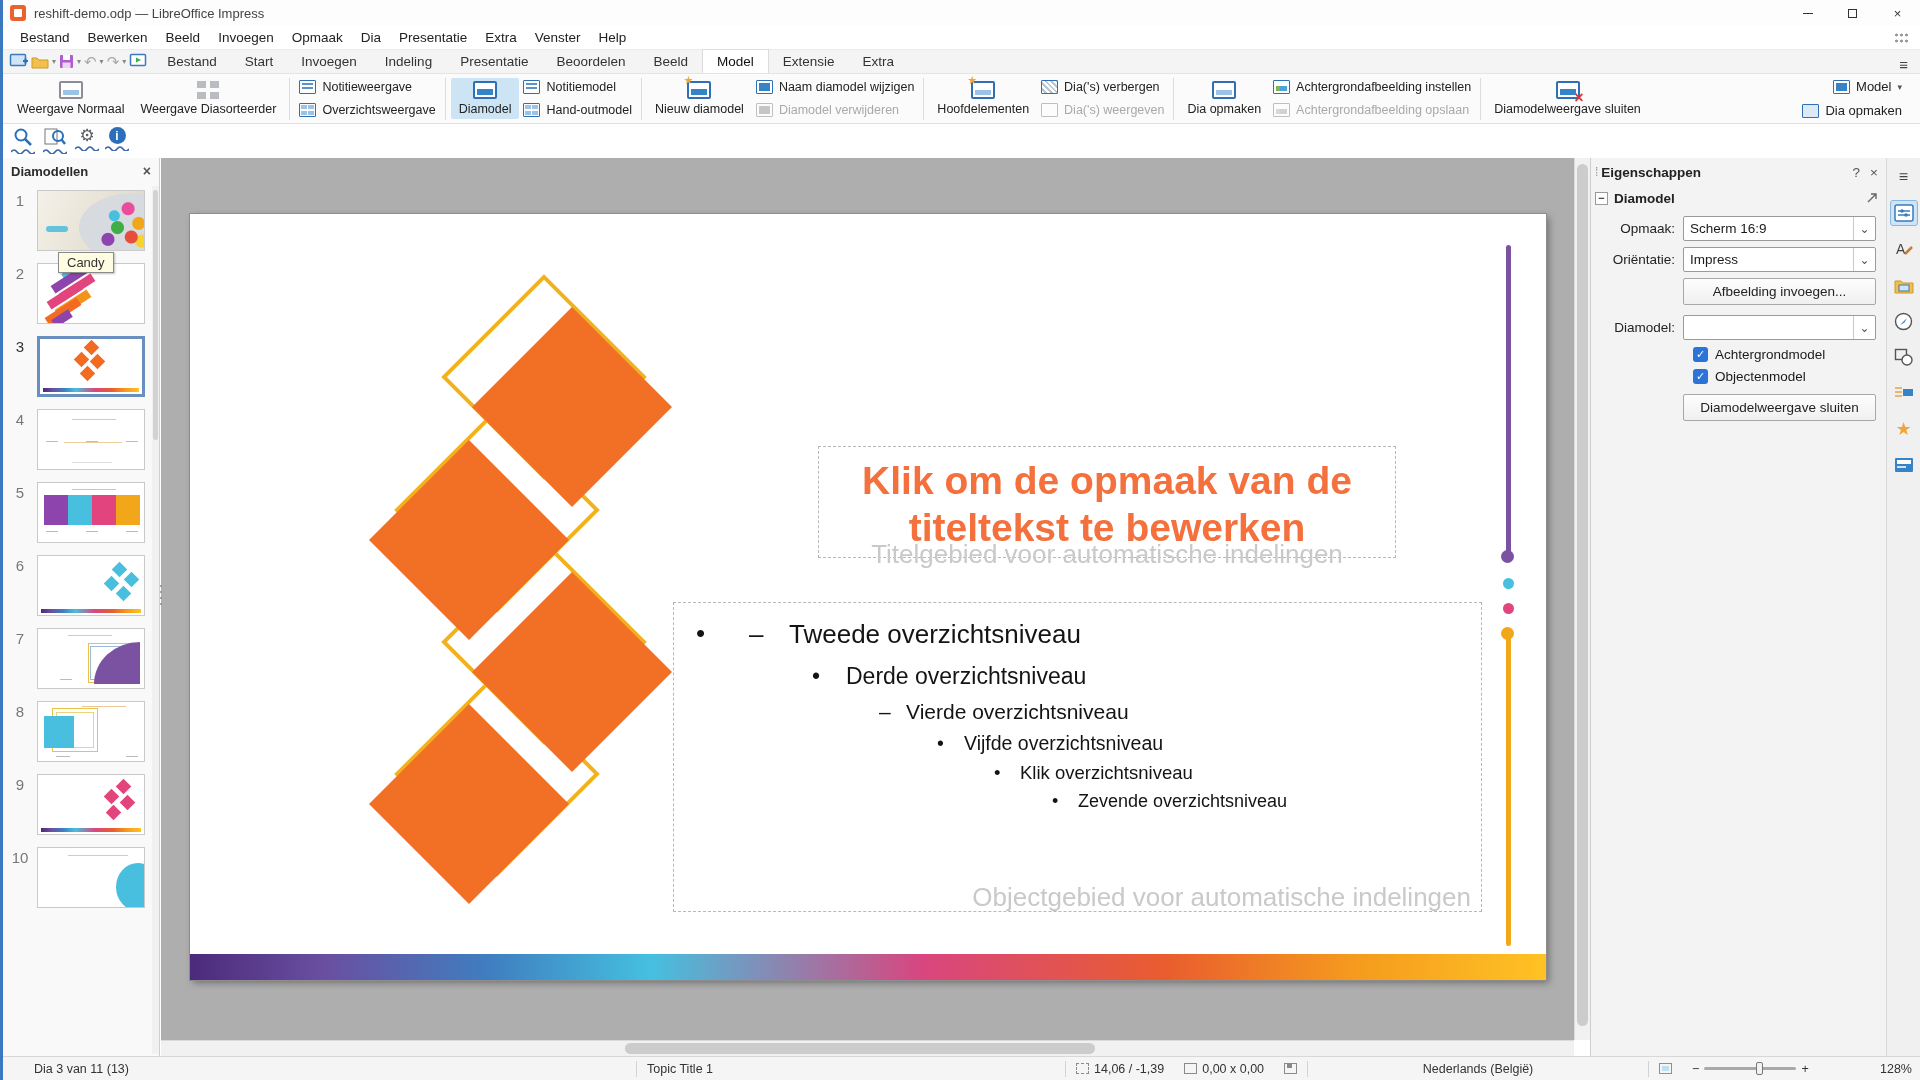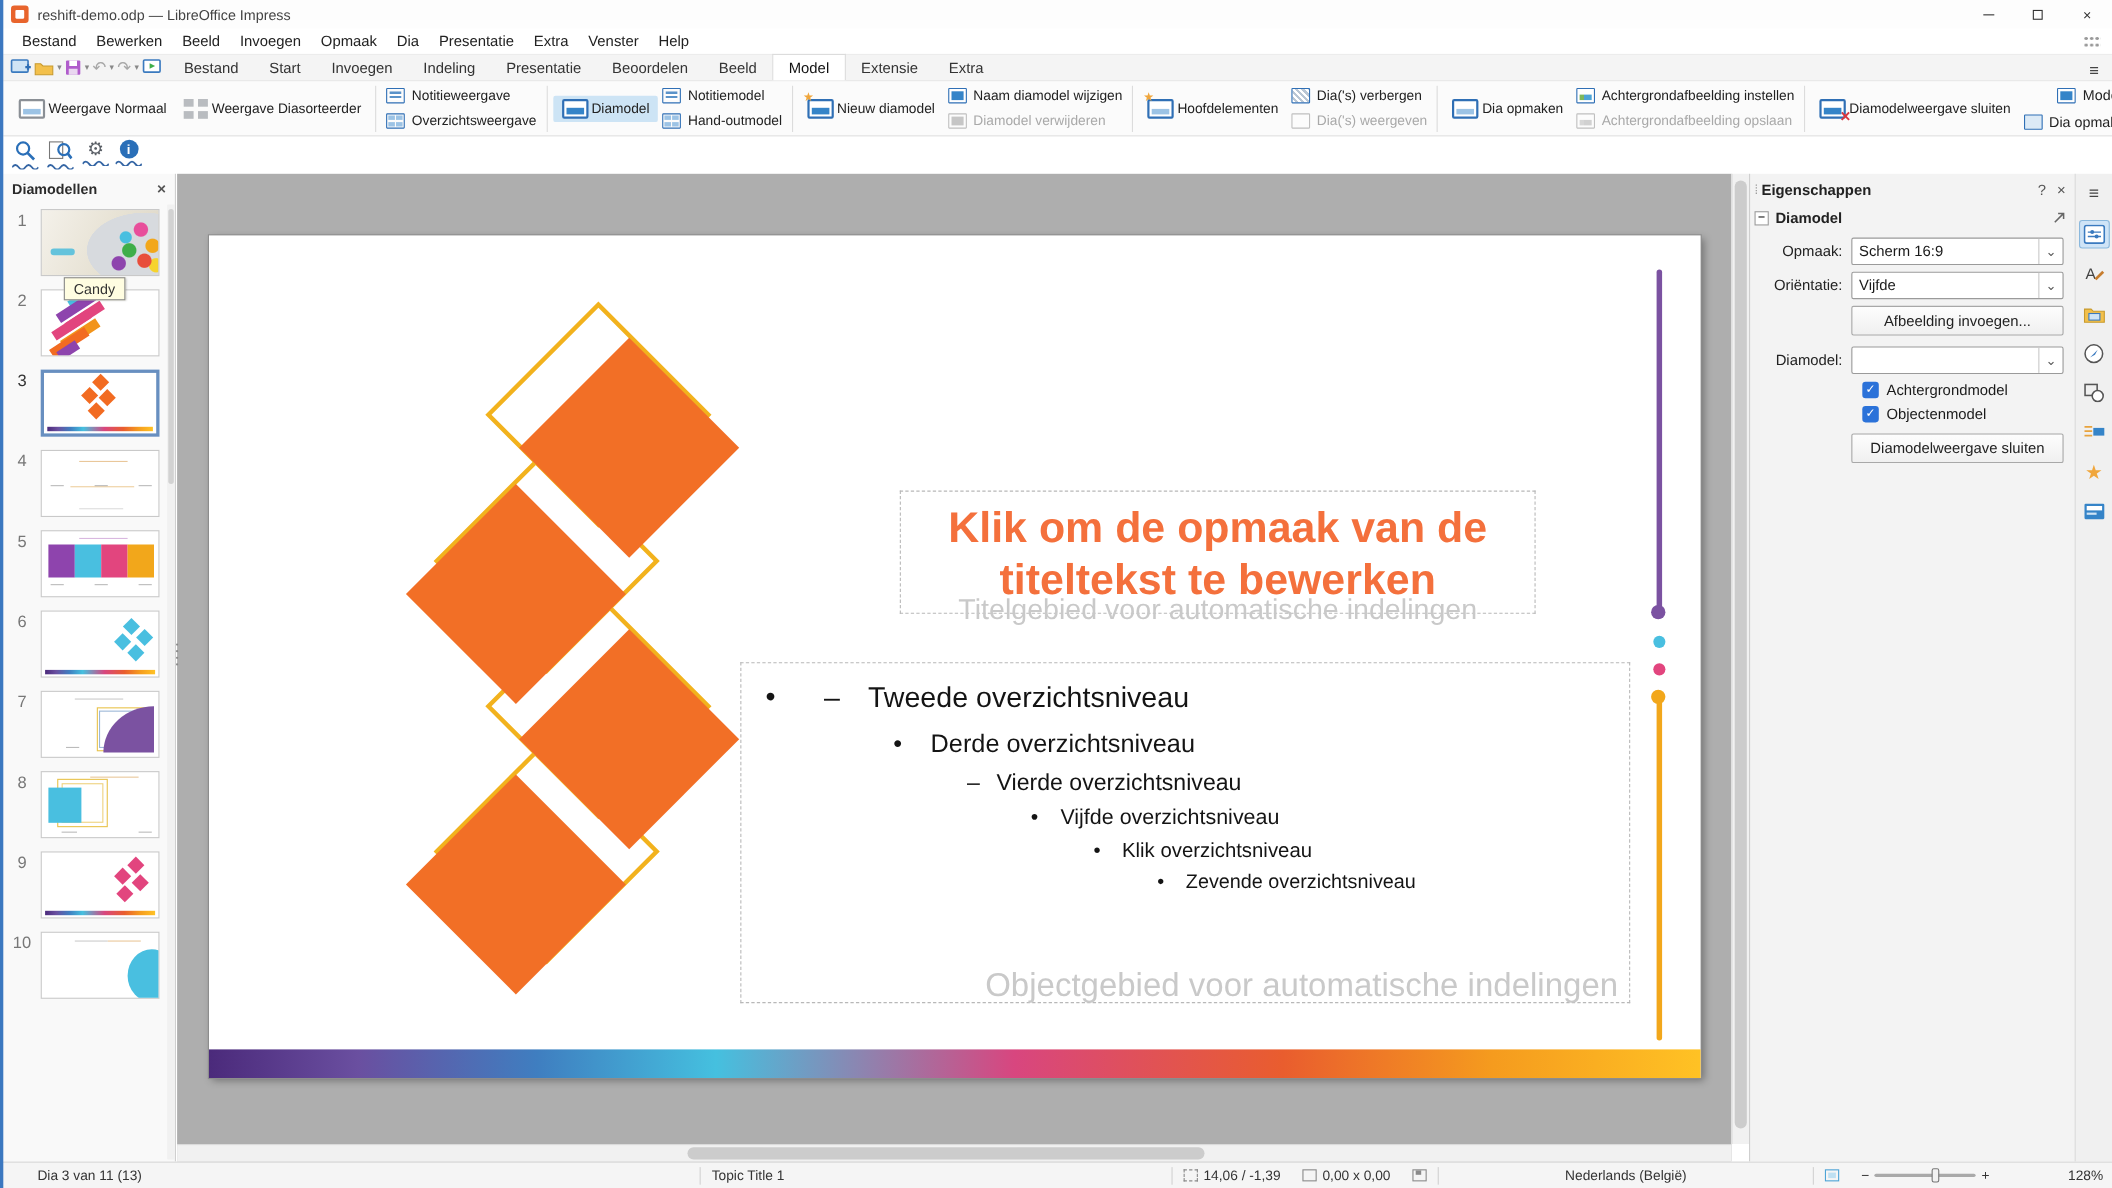--- a/index.html
+++ b/index.html
@@ -30,21 +30,21 @@
   .qa .caret { font-size:8px; color:#888; margin:0 1px; }
   .qa svg { display:block; }
   .qa .uglyph { font-size:15px; color:#a7a7a7; line-height:1; }
   .tab { padding:4px 14px 4px; font-size:13.5px; color:#333; }
   .tab.active { background:#fff; border:1px solid #dcdcdc; border-bottom:none; color:#111; }
   #tabrow .tr-menu { margin-left:auto; margin-right:12px; font-size:15px; color:#444; }
 
   
   #toolbar { position:absolute; left:3px; top:74px; width:1917px; height:50px; background:#fbfbfb; border-bottom:1px solid #e0e0e0; display:flex; align-items:center; padding:0 6px; }
   .tdiv { width:1px; height:42px; background:#dcdcdc; margin:0 5px; flex:none; }
-  .tbig { display:flex; flex-direction:row; align-items:center; justify-content:center; gap:3px; padding:3px 8px; border-radius:2px; flex:none; }
+  .tbig { display:flex; flex-direction:column; align-items:center; justify-content:center; gap:3px; padding:3px 8px; border-radius:2px; flex:none; }
   .tbig .lbl { font-size:12.5px; color:#222; white-space:nowrap; }
   .tbig.sel { background:#cde4f5; }
   .tstack { display:flex; flex-direction:column; justify-content:center; gap:7px; flex:none; }
   .tsm { display:flex; align-items:center; gap:6px; font-size:12.5px; color:#222; padding:1px 4px; white-space:nowrap; }
   .tsm.dis { color:#a9a9a9; }
   .tsm.dis .icn { opacity:.4; filter:grayscale(1); }
   .tright { margin-left:auto; display:flex; flex-direction:column; align-items:flex-end; gap:7px; padding-right:8px; }
   .tright .tsm { font-size:13px; }
 
   
@@ -131,21 +131,21 @@
   #outlinebox { position:absolute; left:483px; top:388px; width:809px; height:310px; border:1px dashed #b8b8b8; }
   .oli { position:relative; color:#141414; }
   .oli .b { position:absolute; top:0; }
   .ol1 { margin-top:10px; font-size:30px; line-height:40px; padding-left:57px; } .ol1 .b { left:22px; font-size:26px; }
   .ol2 { margin-top:14px; font-size:26px; line-height:34px; padding-left:115px; } .ol2 .b { left:75px; }
   .ol3 { margin-top:10px; font-size:23px; line-height:30px; padding-left:172px; } .ol3 .b { left:138px; }
   .ol4 { margin-top:7px;  font-size:21px; line-height:27px; padding-left:232px; } .ol4 .b { left:205px; }
   .ol5 { margin-top:6px;  font-size:19.5px; line-height:25px; padding-left:290px; } .ol5 .b { left:263px; }
   .ol6 { margin-top:5px;  font-size:18.5px; line-height:24px; padding-left:346px; } .ol6 .b { left:320px; }
   .ol7 { margin-top:5px;  font-size:18px; line-height:23px; padding-left:404px; } .ol7 .b { left:378px; }
-  #outlinebox .ph { position:absolute; right:10px; bottom:-2px; font-size:30px; color:#c9c9c9; white-space:nowrap; }
+  #outlinebox .ph { position:absolute; right:10px; bottom:-2px; font-size:26px; color:#c9c9c9; white-space:nowrap; }
   #gradbar { position:absolute; left:0; right:0; bottom:0; height:26px;
      background:linear-gradient(90deg,#4b2a7b,#6a4fa0 10%,#3f7ec0 22%,#45c0df 34%,#d8467f 54%,#e95d2e 72%,#f59b1e 86%,#ffc224); }
 
   
   #vscroll { position:absolute; left:1574px; top:158px; width:16px; height:882px; background:#f1f1f1; border-left:1px solid #dadada; }
   #vscroll .th { position:absolute; left:2px; width:11px; top:6px; height:862px; background:#cccccc; border-radius:6px; }
   #hscroll { position:absolute; left:161px; top:1040px; width:1413px; height:16px; background:#f1f1f1; border-top:1px solid #dadada; }
   #hscroll .th { position:absolute; top:2px; height:11px; left:464px; width:470px; background:#cccccc; border-radius:6px; }
   .splitter { position:absolute; width:6px; height:70px; top:560px; display:flex; flex-direction:column; align-items:center; justify-content:center; gap:4px; }
   .splitter i { width:2px; height:2px; background:#8a8a8a; border-radius:50%; }
@@ -583,21 +583,21 @@
     <div class="prow">
       <span class="plbl">Opmaak:</span>
       <div class="pfield">
         <span>Scherm 16:9</span>
         <span class="dd">⌄</span>
       </div>
     </div>
     <div class="prow">
       <span class="plbl">Oriëntatie:</span>
       <div class="pfield">
-        <span>Vijfde</span>
+        <span>Impress</span>
         <span class="dd">⌄</span>
       </div>
     </div>
     <div class="prow">
       <span class="plbl"></span>
       <div class="pbtn" style="flex:1">Afbeelding invoegen...</div>
     </div>
     <div class="prow" style="margin-top:10px">
       <span class="plbl">Diamodel:</span>
       <div class="pfield">

